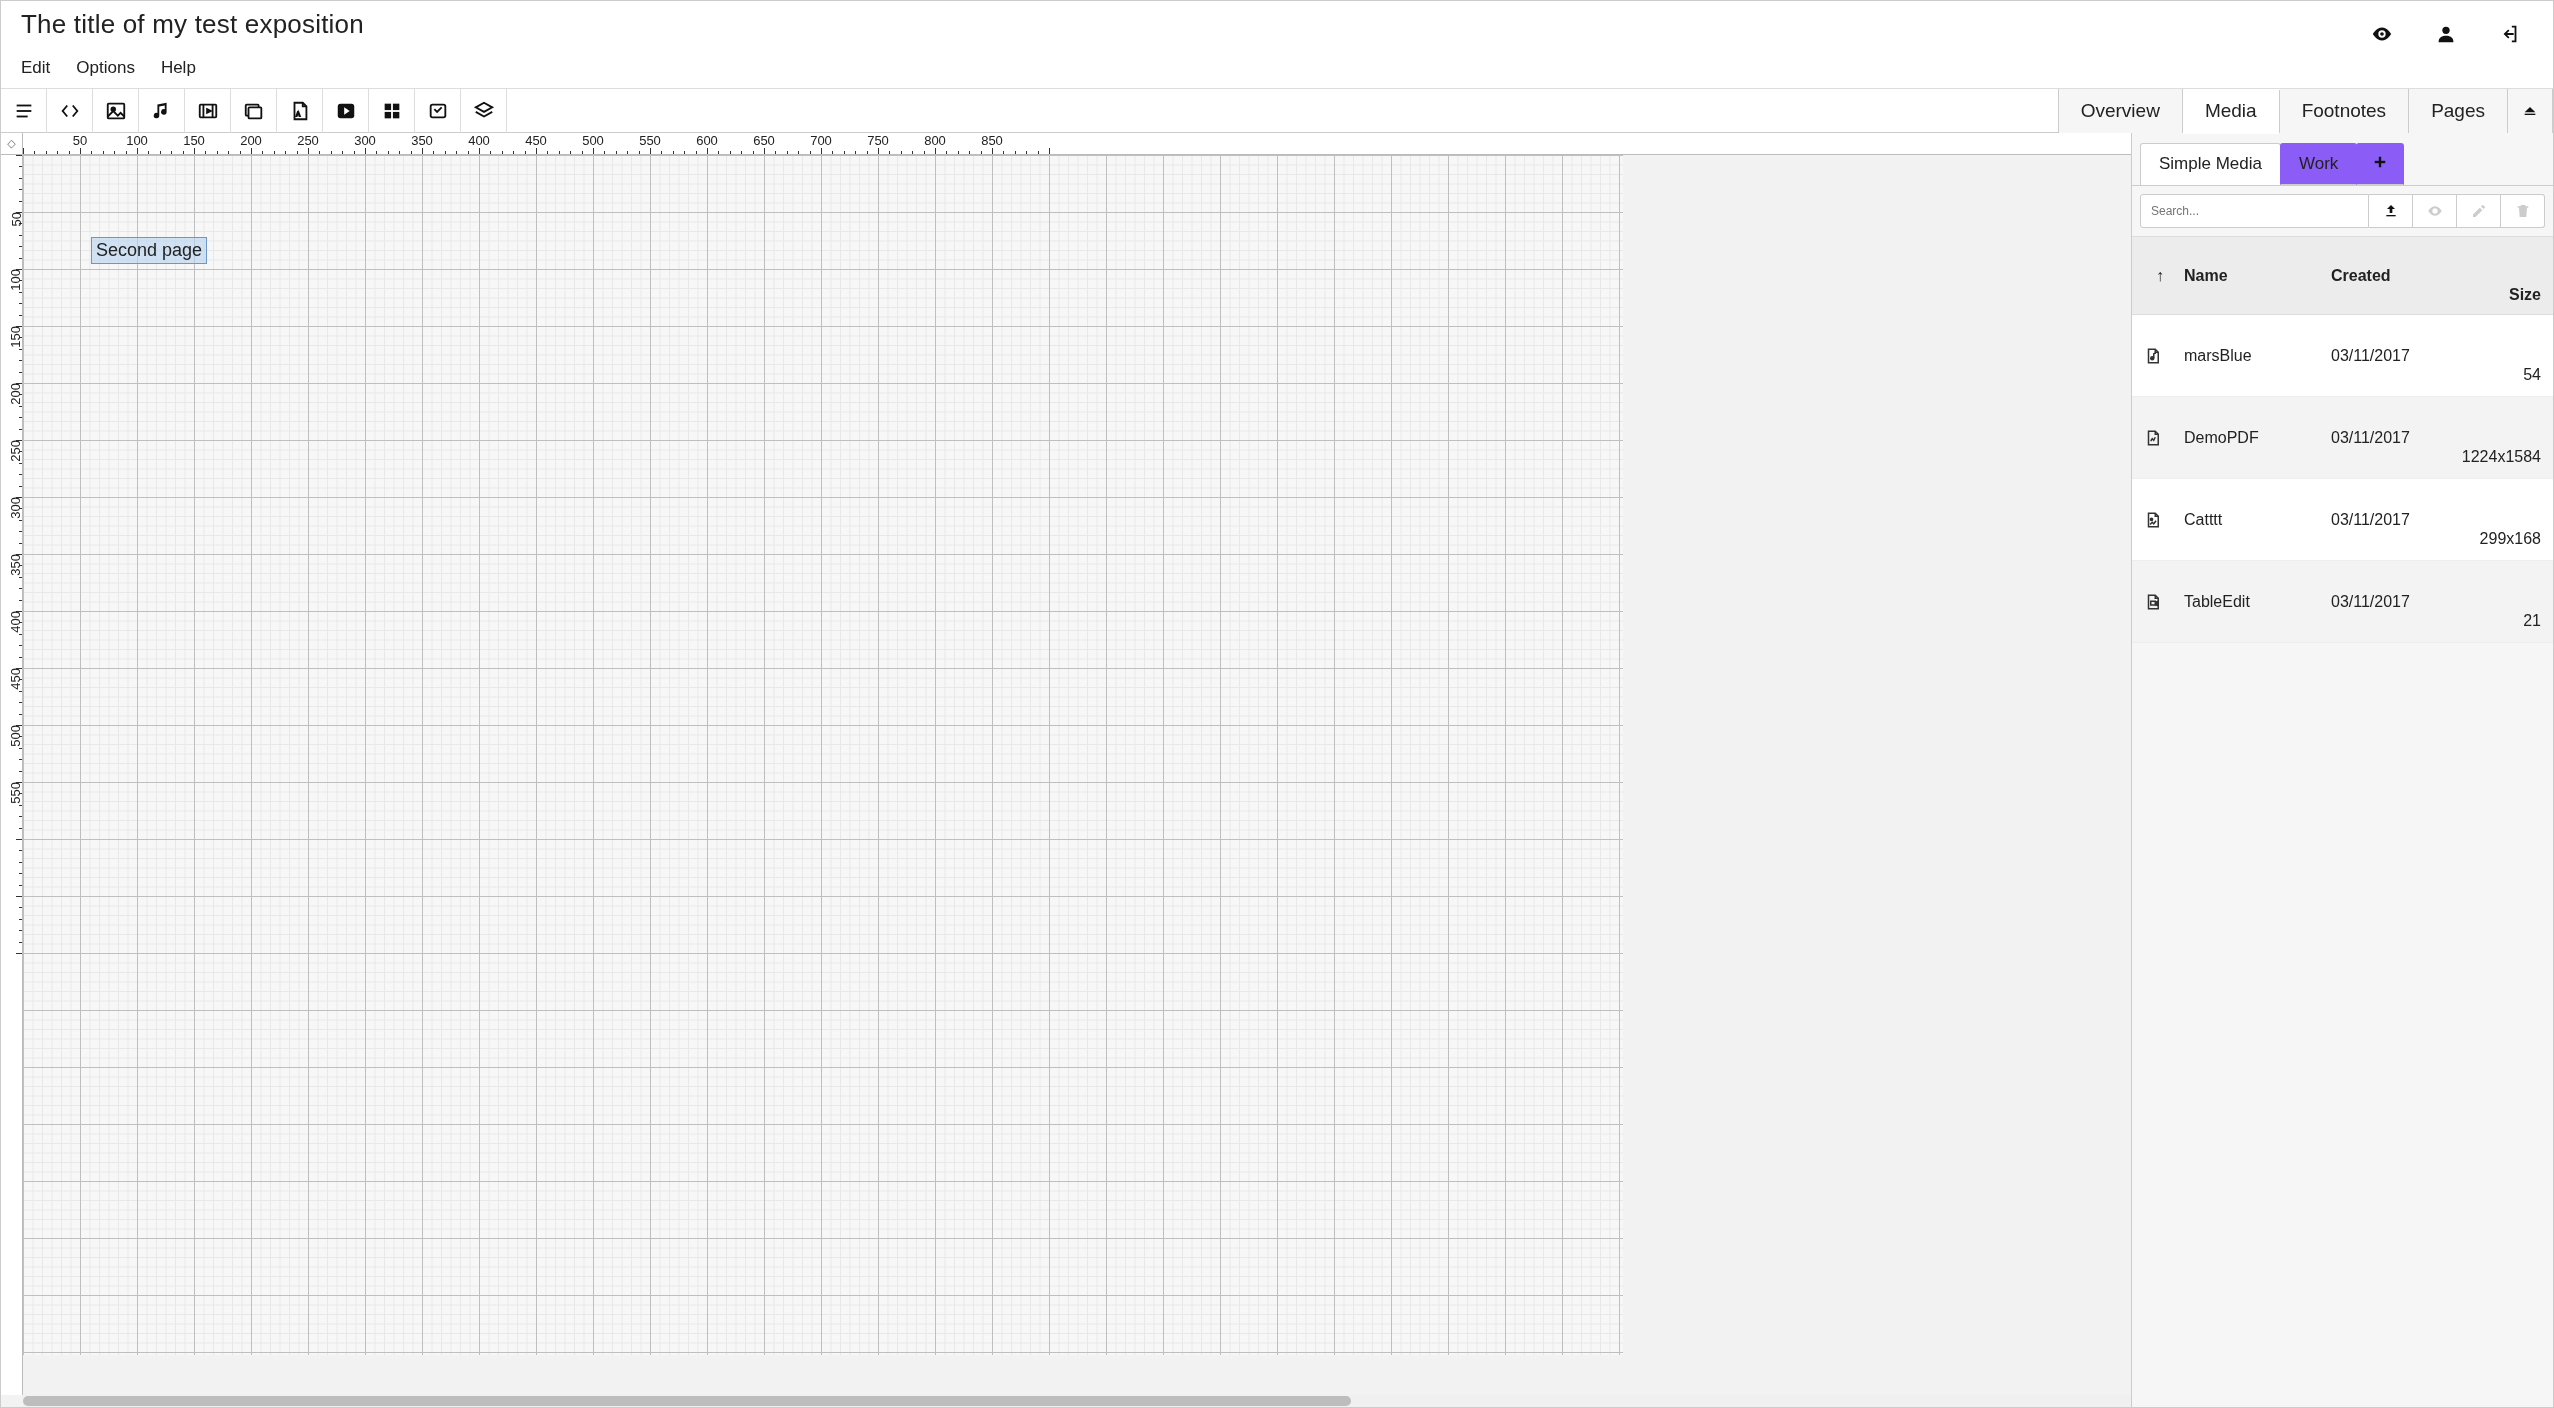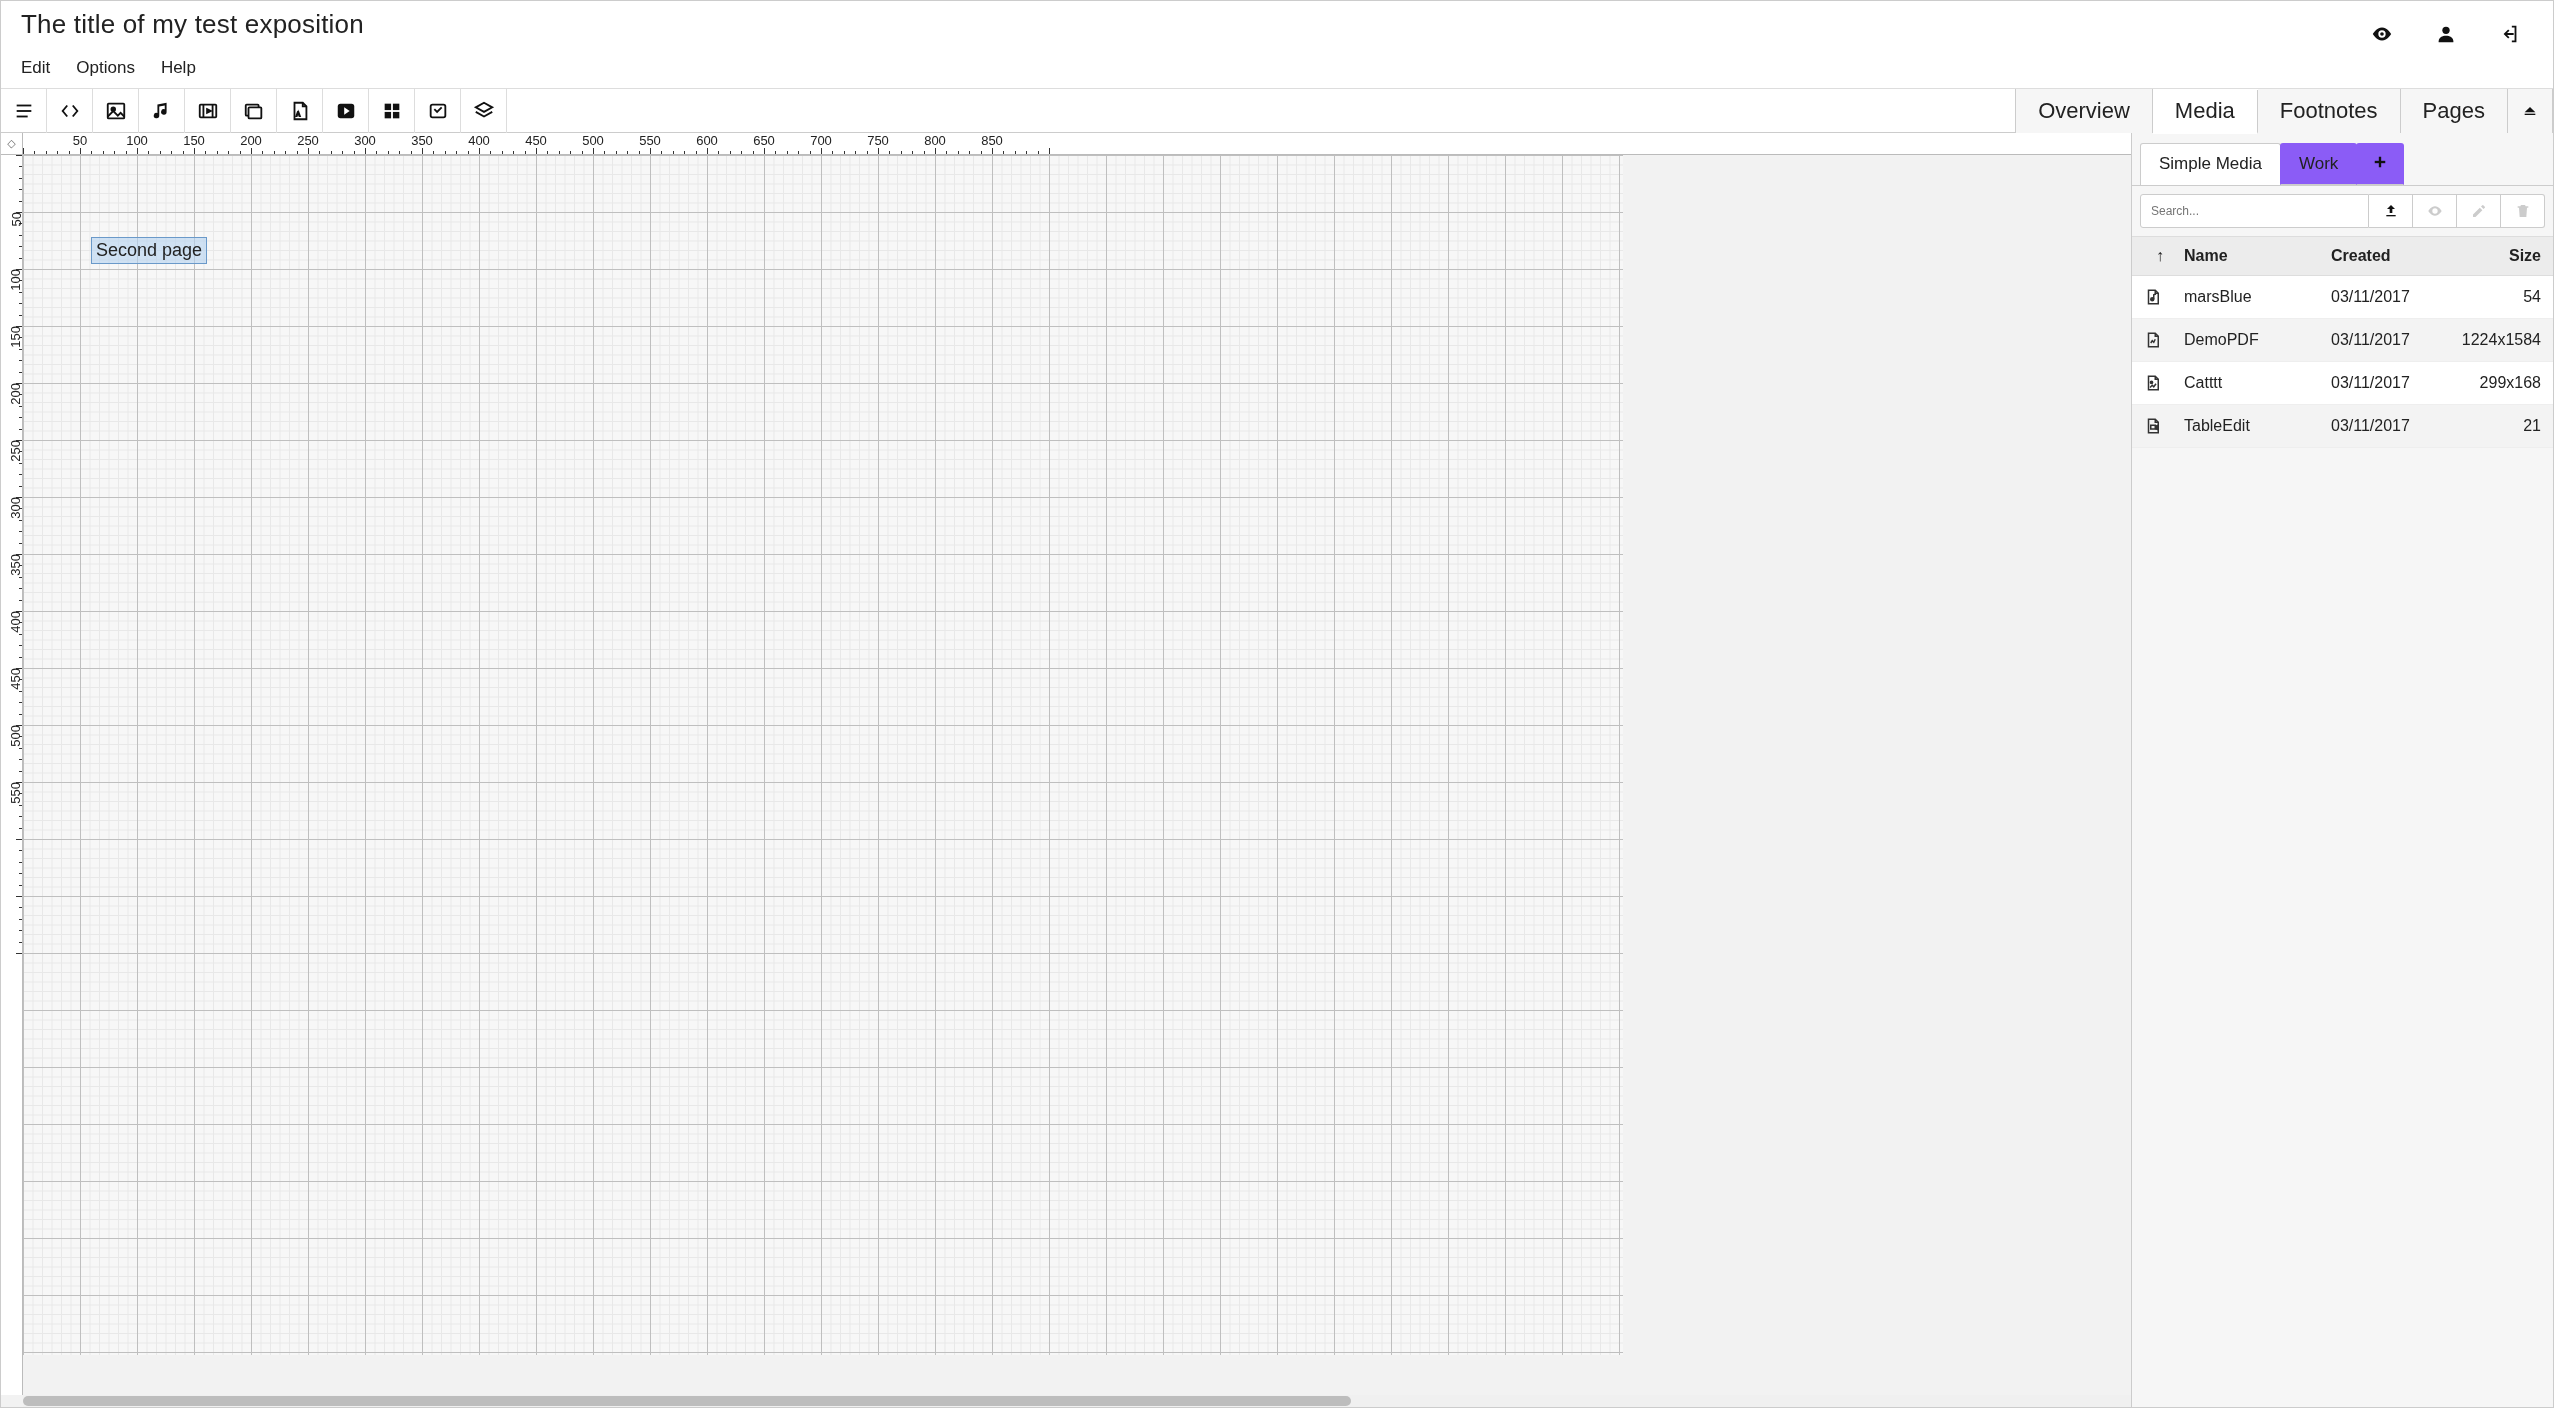--- a/index.html
+++ b/index.html
@@ -8,21 +8,21 @@
 .header { border-bottom: 1px solid #ddd; padding: 8px 20px 0 20px; position: relative; }
 .title { font-size: 26px; font-weight: 400; letter-spacing: 0.2px; margin-bottom: 14px; }
 .menubar { display: flex; gap: 26px; font-size: 17px; padding: 4px 0 10px 0; }
 .menubar span { cursor: pointer; }
 .header-icons { position: absolute; right: 24px; top: 22px; display: flex; gap: 34px; align-items: center; }
 .header-icons .hicon { width: 30px; height: 30px; cursor: pointer; }
 .toolbar { display: flex; align-items: center; height: 44px; border-bottom: 1px solid #ccc; background: #fff; }
 .tool { width: 46px; height: 44px; display: flex; align-items: center; justify-content: center; border-right: 1px solid #ddd; cursor: pointer; }
 .tool svg, .hicon svg { width: 22px; height: 22px; }
 .side-tabs { margin-left: auto; display: flex; height: 44px; border-left: 1px solid #ccc; }
-.side-tab { padding: 0 22px; display: flex; align-items: center; font-size: 22px; border-right: 1px solid #ccc; cursor: pointer; background: #f6f6f6; }
+.side-tab { padding: 0 22px; display: flex; align-items: center; font-size: 19px; border-right: 1px solid #ccc; cursor: pointer; background: #f6f6f6; }
 .side-tab.active { background: #fff; border-bottom: 2px solid #fff; position: relative; top: 1px; }
 .side-tab.icononly { padding: 0 14px; }
 .body { display: flex; flex: 1; min-height: 0; }
 .canvas-wrap { flex: 1; position: relative; min-width: 0; background: #f2f2f2; display: flex; flex-direction: column; }
 .ruler-corner { position: absolute; top: 0; left: 0; width: 22px; height: 22px; background: #fff; border-right: 1px solid #bbb; border-bottom: 1px solid #bbb; z-index: 5; display:flex;align-items:center;justify-content:center;font-size:11px;color:#666;}
 .ruler-h { position: absolute; top: 0; left: 22px; right: 0; height: 22px; background: #fff; border-bottom: 1px solid #bbb; overflow: hidden; z-index: 4; }
 .ruler-v { position: absolute; top: 22px; left: 0; bottom: 12px; width: 22px; background: #fff; border-right: 1px solid #bbb; overflow: hidden; z-index: 4; }
 .ruler-h .tick { position: absolute; bottom: 0; width: 1px; background: #333; }
 .ruler-h .tick.major { height: 6px; }
 .ruler-h .tick.minor { height: 3px; }
@@ -53,21 +53,21 @@
 .searchrow { display: flex; padding: 8px; gap: 0; }
 .searchrow input { flex: 1; padding: 9px 10px; font-size: 12px; border: 1px solid #ccc; border-radius: 3px 0 0 3px; outline: none; }
 .sbtn { width: 44px; border: 1px solid #ccc; border-left: none; background: #fff; display: flex; align-items: center; justify-content: center; cursor: pointer; }
 .sbtn.disabled { color: #bbb; }
 .sbtn:last-child { border-radius: 0 3px 3px 0; }
 .media-table { flex: 1; overflow: auto; }
 .mthead { display: flex; align-items: center; background: #ececec; border-top: 1px solid #ddd; border-bottom: 1px solid #ddd; font-weight: 600; font-size: 16px; padding: 10px 12px; }
 .col-sort { width: 32px; text-align: center; }
 .col-name { flex: 1; padding-left: 8px; }
 .col-created { width: 110px; }
-.col-size { width: 100px; text-align: right; }
+.col-size { width: 100px; text-align: right; margin-top: 39px; }
 .mrow { display: flex; align-items: center; padding: 12px 12px; font-size: 16px; border-bottom: 1px solid #eee; }
 .mrow:nth-child(odd) { background: #fff; }
 .mrow:nth-child(even) { background: #f3f3f3; }
 .mrow .ficon { width: 32px; display:flex; align-items:center; }
 .mrow .ficon svg { width:18px; height:18px; }
 </style>
 </head>
 <body>
 
 <div class="app">

